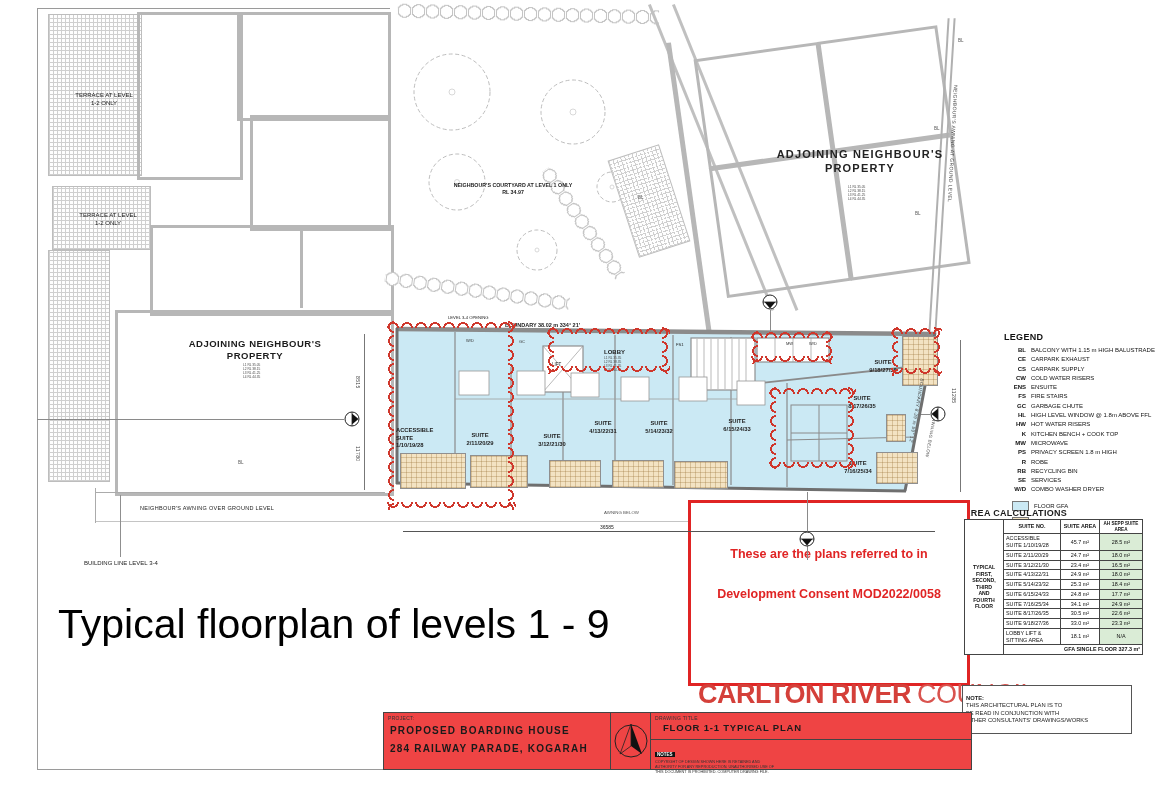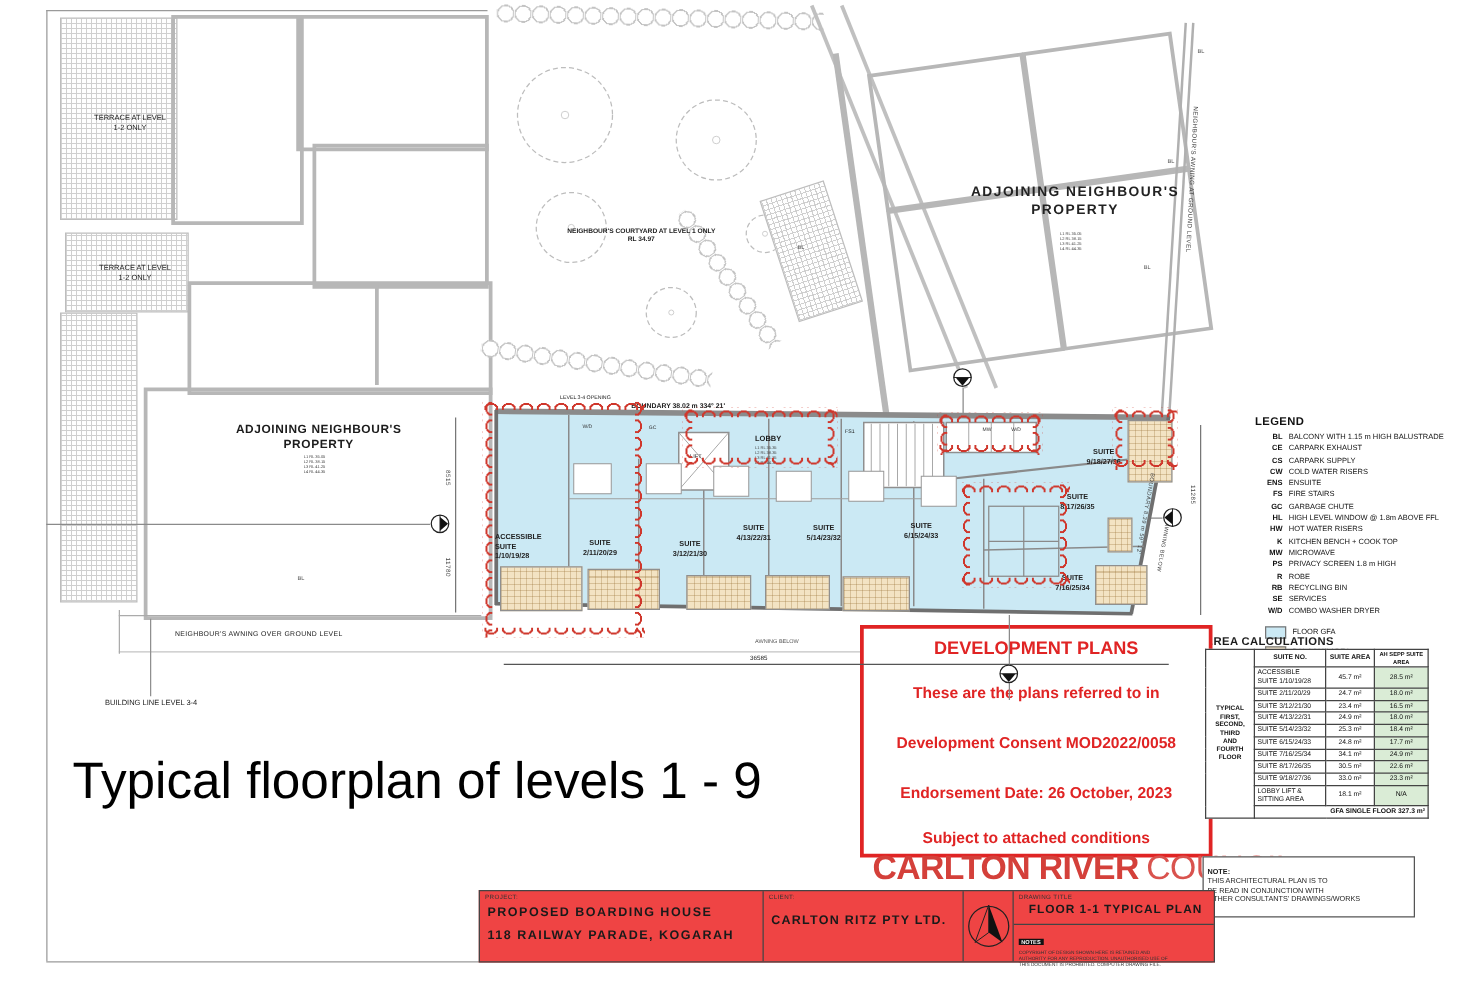--- a/index.html
+++ b/index.html
@@ -275,25 +275,22 @@
     <path d="M2.5 8 L13.5 8 L8 14.5 Z" fill="#111"></path>
     <line x1="1" y1="8" x2="15" y2="8" stroke="#222" stroke-width="0.8"></line>
   </svg>
 <svg class="marker" style="left:799px;top:531px" width="16" height="16">
     <circle cx="8" cy="8" r="7" fill="#fff" stroke="#222" stroke-width="1"></circle>
     <path d="M2.5 8 L13.5 8 L8 14.5 Z" fill="#111"></path>
     <line x1="1" y1="8" x2="15" y2="8" stroke="#222" stroke-width="0.8"></line>
   </svg>
 
 <div class="stamp">
-  <div class="stampline" style="top:8px;font-size:14.5px">DEVELOPMENT PLANS</div>
   <div class="stampline" style="top:44px;font-size:12.5px">These are the plans referred to in</div>
   <div class="stampline" style="top:84px;font-size:12.5px">Development Consent MOD2022/0058</div>
-  <div class="stampline" style="top:124px;font-size:12.5px">Endorsement Date: 26 October, 2023</div>
-  <div class="stampline" style="top:160px;font-size:12.5px">Subject to attached conditions</div>
 </div>
 
 <div class="council">
   <span class="b">CARLTON RIVER</span><span class="l">COUNCIL</span>
 </div>
 
 <div class="legend-panel">
   <div class="legend-title">LEGEND</div>
   <div class="lrow">
       <span class="labbr">BL</span>
@@ -449,25 +446,21 @@
 BE READ IN CONJUNCTION WITH
 OTHER CONSULTANTS' DRAWINGS/WORKS</div>
 </div>
 
 <div class="caption">Typical floorplan of levels 1 - 9</div>
 
 <div class="tblock">
   <div class="tcell" style="width:227px">
     <div class="tlabel">PROJECT:</div>
     <div class="tmain" style="top:12px">PROPOSED BOARDING HOUSE</div>
-    <div class="tmain" style="top:30px">118 RAILWAY PARADE, KOGARAH</div>
-  </div>
-  <div class="tcell" style="width:160px">
-    <div class="tlabel">CLIENT:</div>
-    <div class="tmain" style="top:18px;letter-spacing:1px">CARLTON RITZ PTY LTD.</div>
+    <div class="tmain" style="top:30px">284 RAILWAY PARADE, KOGARAH</div>
   </div>
   <div class="tcell" style="width:40px">
     <svg width="38" height="46" style="display:block;margin:5px auto 0">
       <circle cx="19" cy="23" r="16" fill="none" stroke="#222" stroke-width="1"></circle>
       <polygon points="19,6 30,36 19,28" fill="#111"></polygon>
       <polygon points="19,6 8,36 19,28" fill="none" stroke="#222" stroke-width="0.8"></polygon>
     </svg>
   </div>
   <div class="tcell" style="flex:1;border-right:none">
     <div class="tlabel">DRAWING  TITLE</div>

